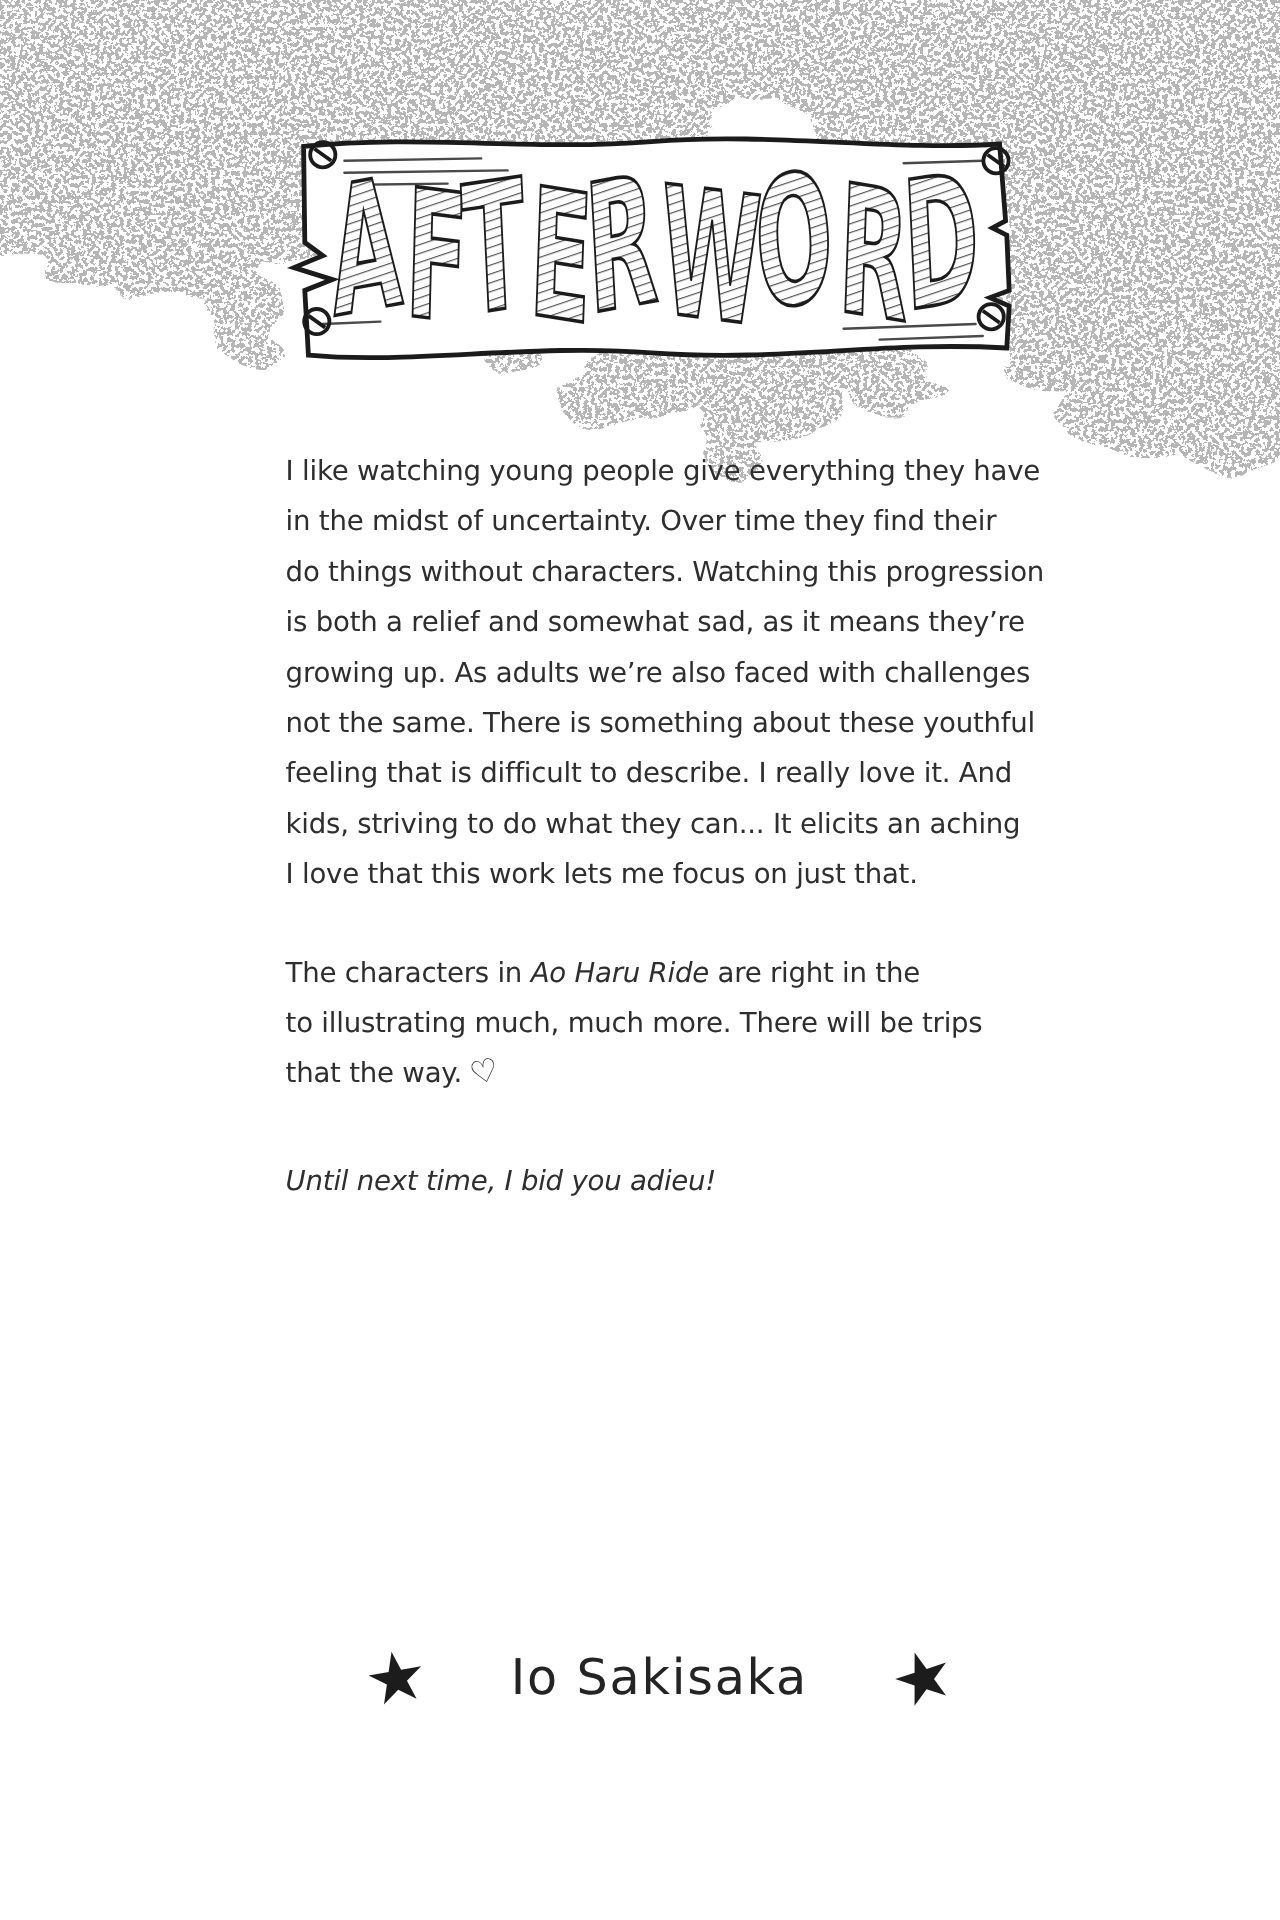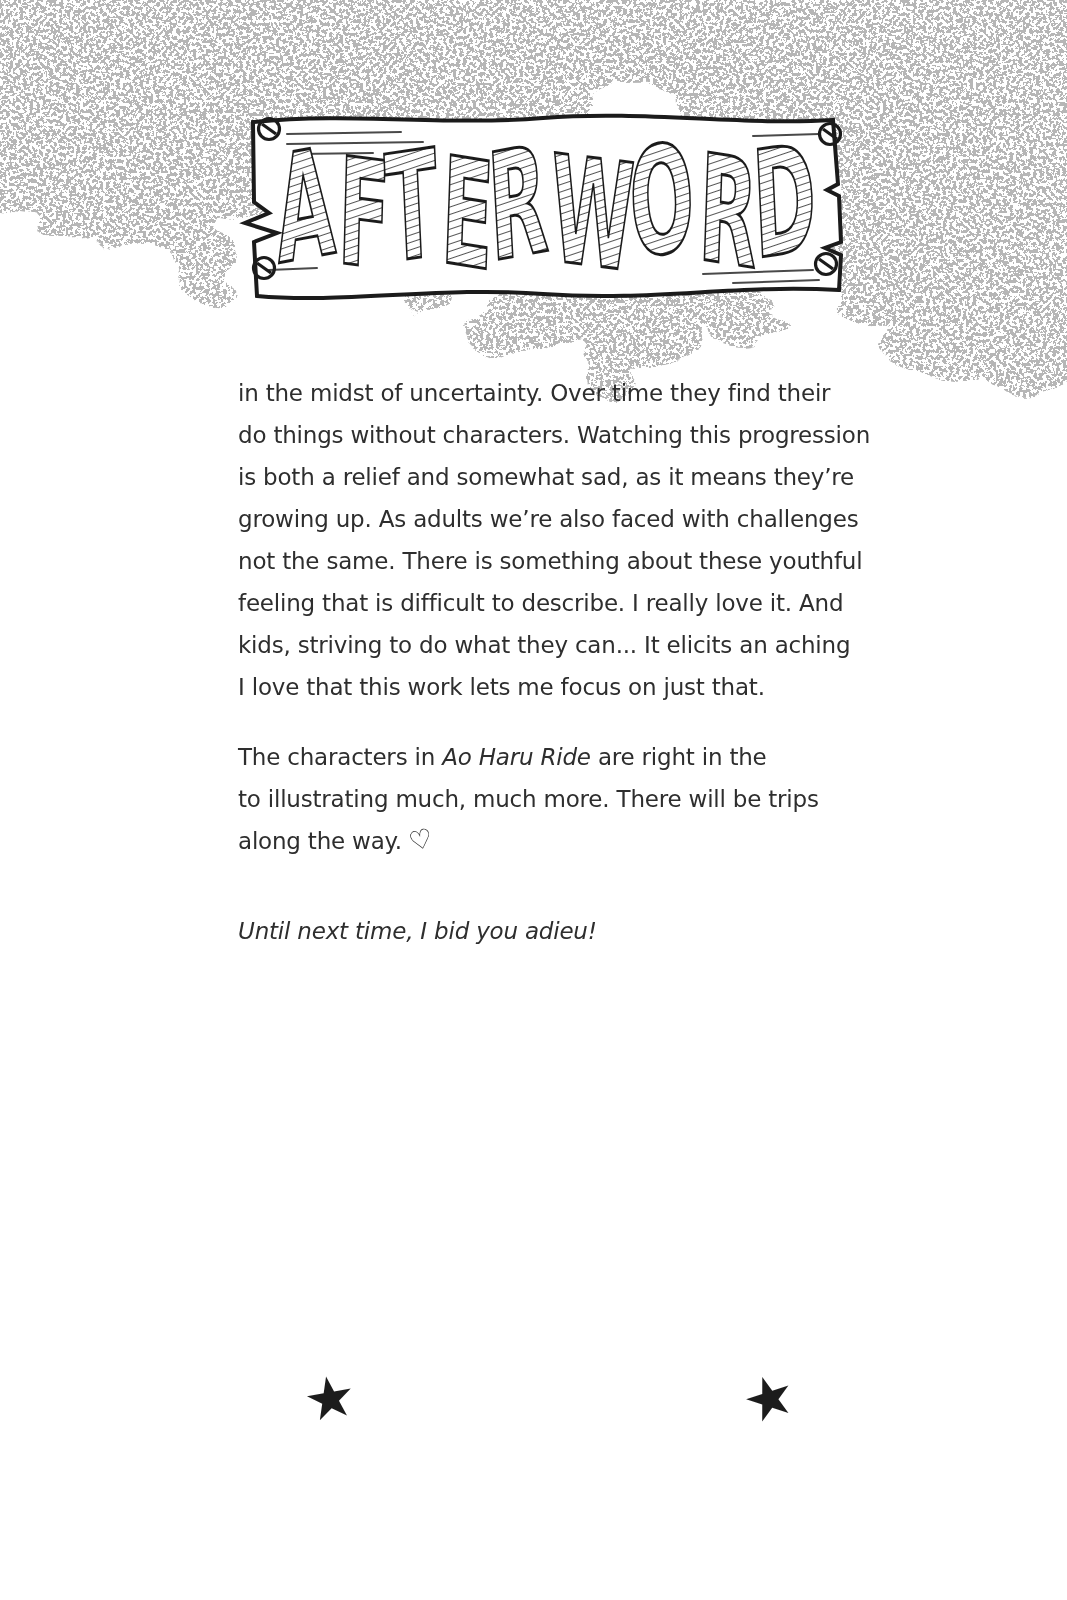--- a/index.html
+++ b/index.html
@@ -8,21 +8,21 @@
     background:#ffffff;overflow:hidden;
     font-family:"DejaVu Sans",sans-serif;color:#2e2e2e;
   }
   .foliage{position:absolute;top:0;left:0;pointer-events:none;}
   .banner-wrap{position:absolute;top:92px;left:233px;}
   .bodytext{
     position:absolute;top:372px;left:238px;width:660px;
     font-size:23px;line-height:42px;letter-spacing:-0.2px;
   }
   .para{margin:0;}
-  .para.p2{margin-top:28px;}
+  .para.p2{margin-top:40px;}
   .para.p3{margin-top:48px;font-style:italic;}
   .line{white-space:nowrap;}
   .work-title{font-style:italic;}
   .heart{display:inline-block;transform:rotate(-14deg);font-size:1.15em;line-height:1;}
   .signature{
     position:absolute;top:1358px;left:238px;width:645px;height:80px;
     display:flex;align-items:center;justify-content:space-between;
     padding:0 88px 0 66px;box-sizing:border-box;
   }
   .star{font-size:58px;color:#1c1c1c;line-height:1;}
@@ -119,37 +119,39 @@
         <circle cx="593" cy="172" r="10.5"></circle>
           <line x1="586" y1="167" x2="600" y2="177"></line>
       </g>
 
       <text x="315" y="168" text-anchor="middle" font-family="DejaVu Sans, sans-serif" font-weight="bold" font-size="148" textLength="540" lengthAdjust="spacingAndGlyphs" rotate="-5 4 -4 5 -5 4 -6 5 -4" transform="rotate(-0.6 315 130)" fill="url(#hatch)" stroke="#1b1b1b" stroke-width="3">AFTERWORD</text>
     </svg>
   </div>
 
   <div class="bodytext">
     <div class="para p1">
+      <div class="line">I like watching young people give everything they have</div>
       <div class="line">in the midst of uncertainty. Over time they find their</div>
       <div class="line">do things without characters. Watching this progression</div>
       <div class="line">is both a relief and somewhat sad, as it means they’re</div>
       <div class="line">growing up. As adults we’re also faced with challenges</div>
       <div class="line">not the same. There is something about these youthful</div>
       <div class="line">feeling that is difficult to describe. I really love it. And</div>
       <div class="line">kids, striving to do what they can... It elicits an aching</div>
       <div class="line">I love that this work lets me focus on just that.</div>
     </div>
     <div class="para p2">
       <div class="line"><span>The characters in </span><span class="work-title">Ao Haru Ride</span><span> are right in the</span></div>
       <div class="line">to illustrating much, much more. There will be trips</div>
-      <div class="line"><span>along the way. </span><span class="heart">♡</span></div>
+      <div class="line"><span>that the way. </span><span class="heart">♡</span></div>
     </div>
     <div class="para p3">
       <div class="line">Until next time, I bid you adieu!</div>
     </div>
   </div>
 
   <div class="signature">
     <span class="star star-left">★</span>
+    <span class="author">Io Sakisaka</span>
     <span class="star star-right">★</span>
   </div>
 
 </div>
 
 </body></html>

